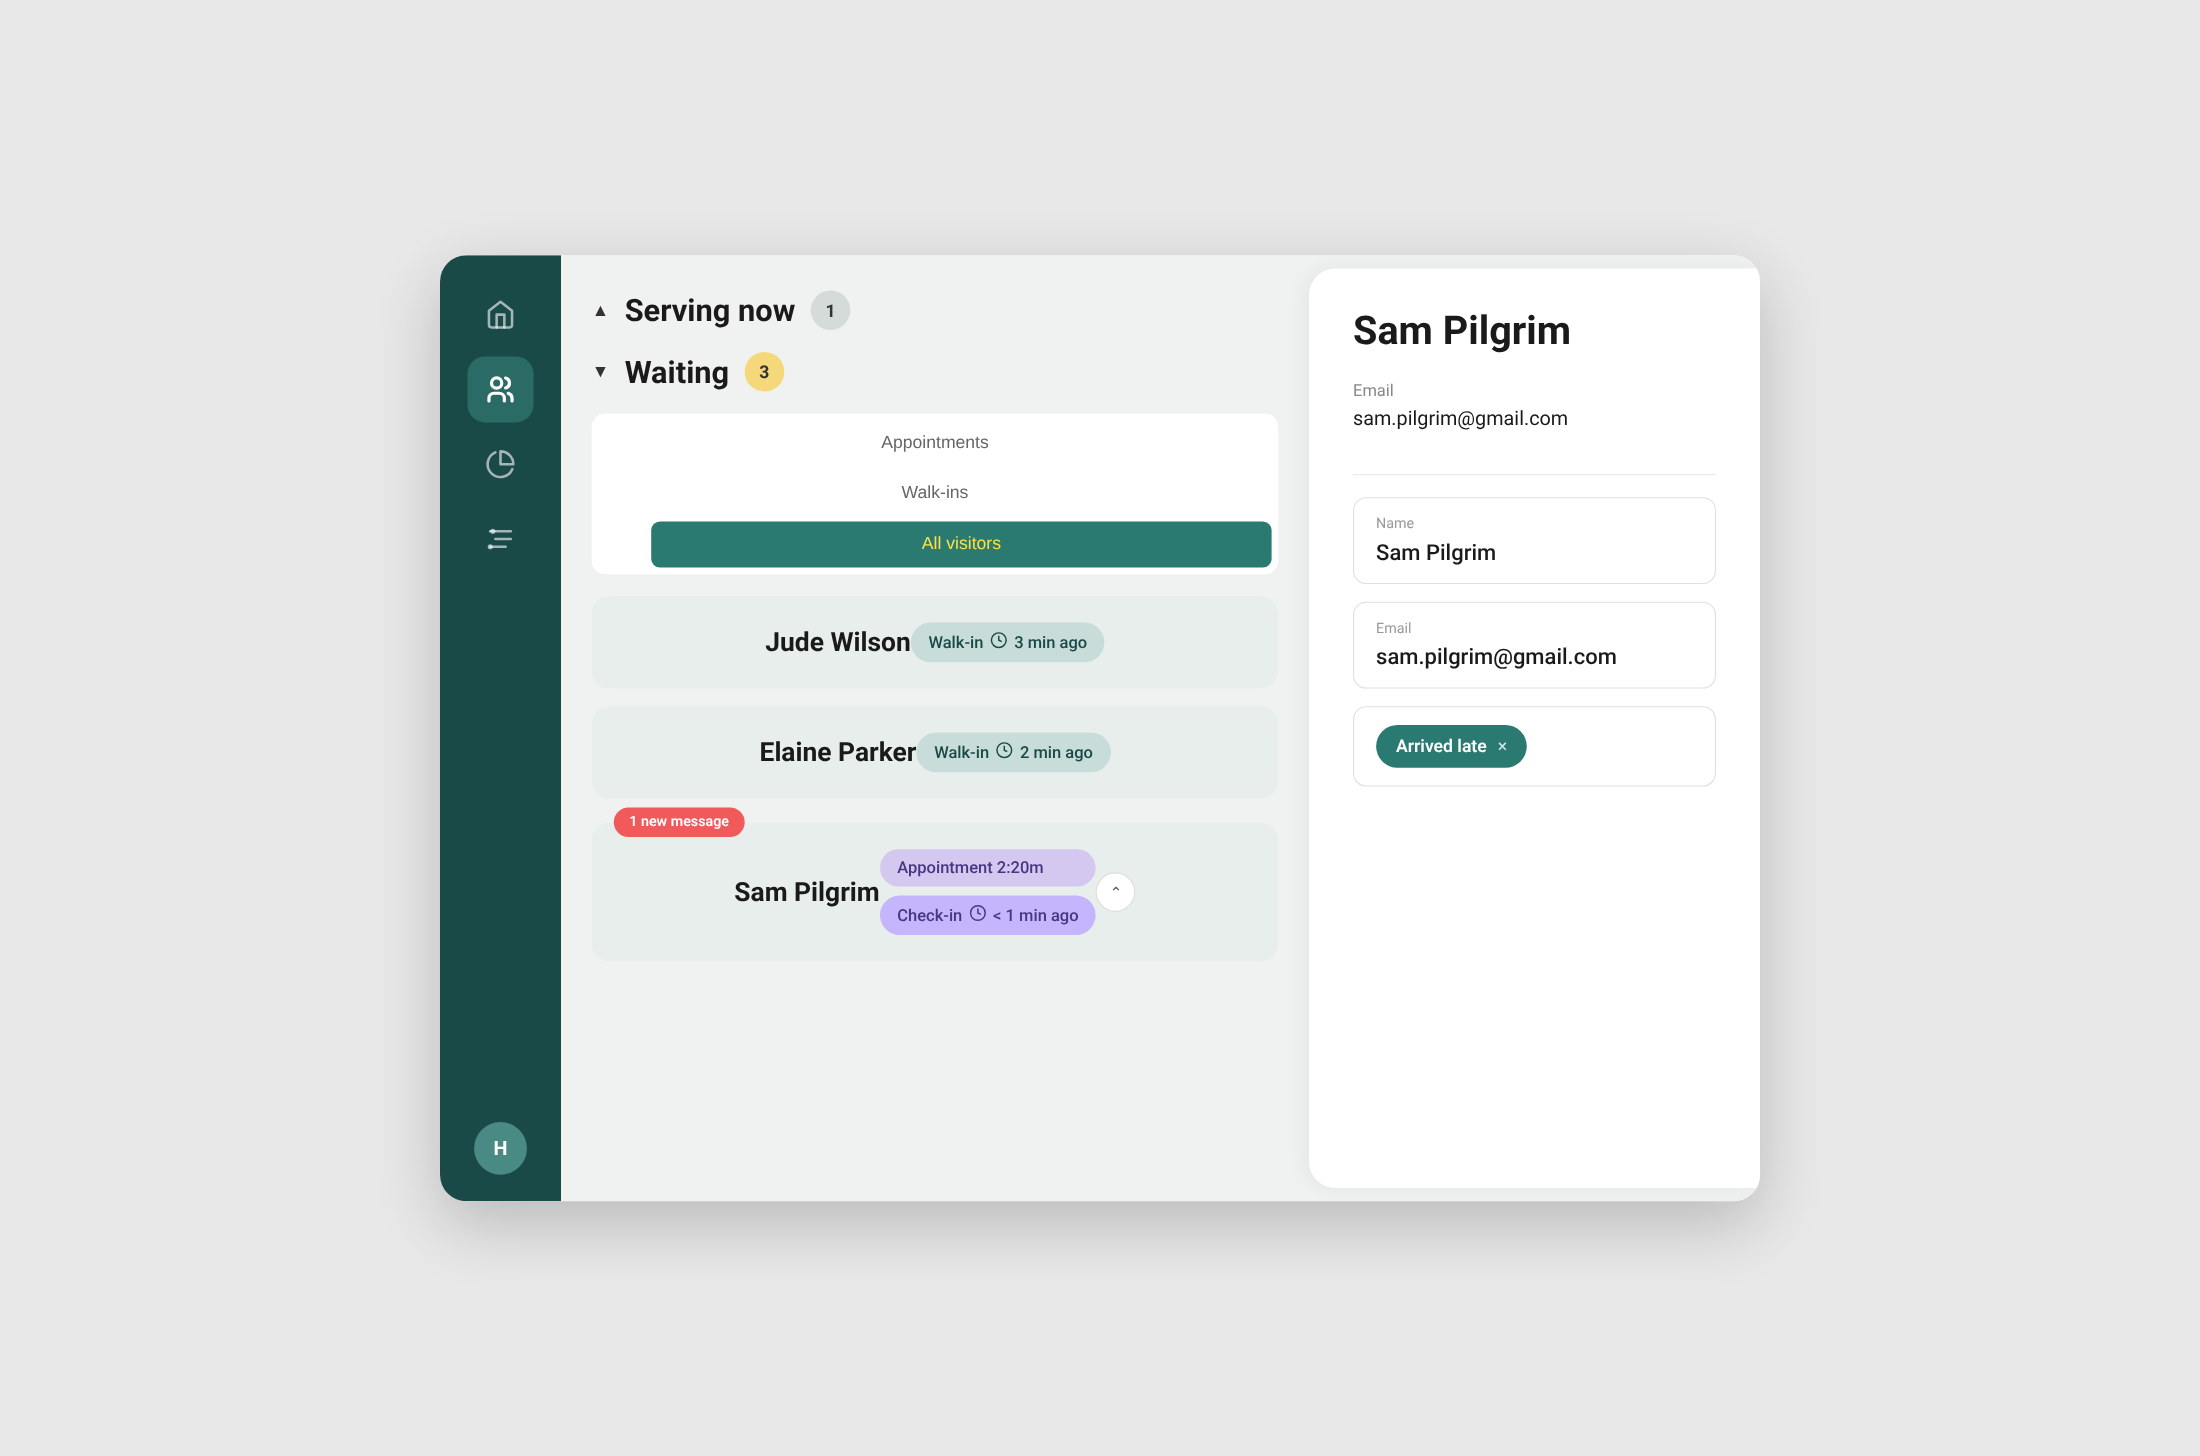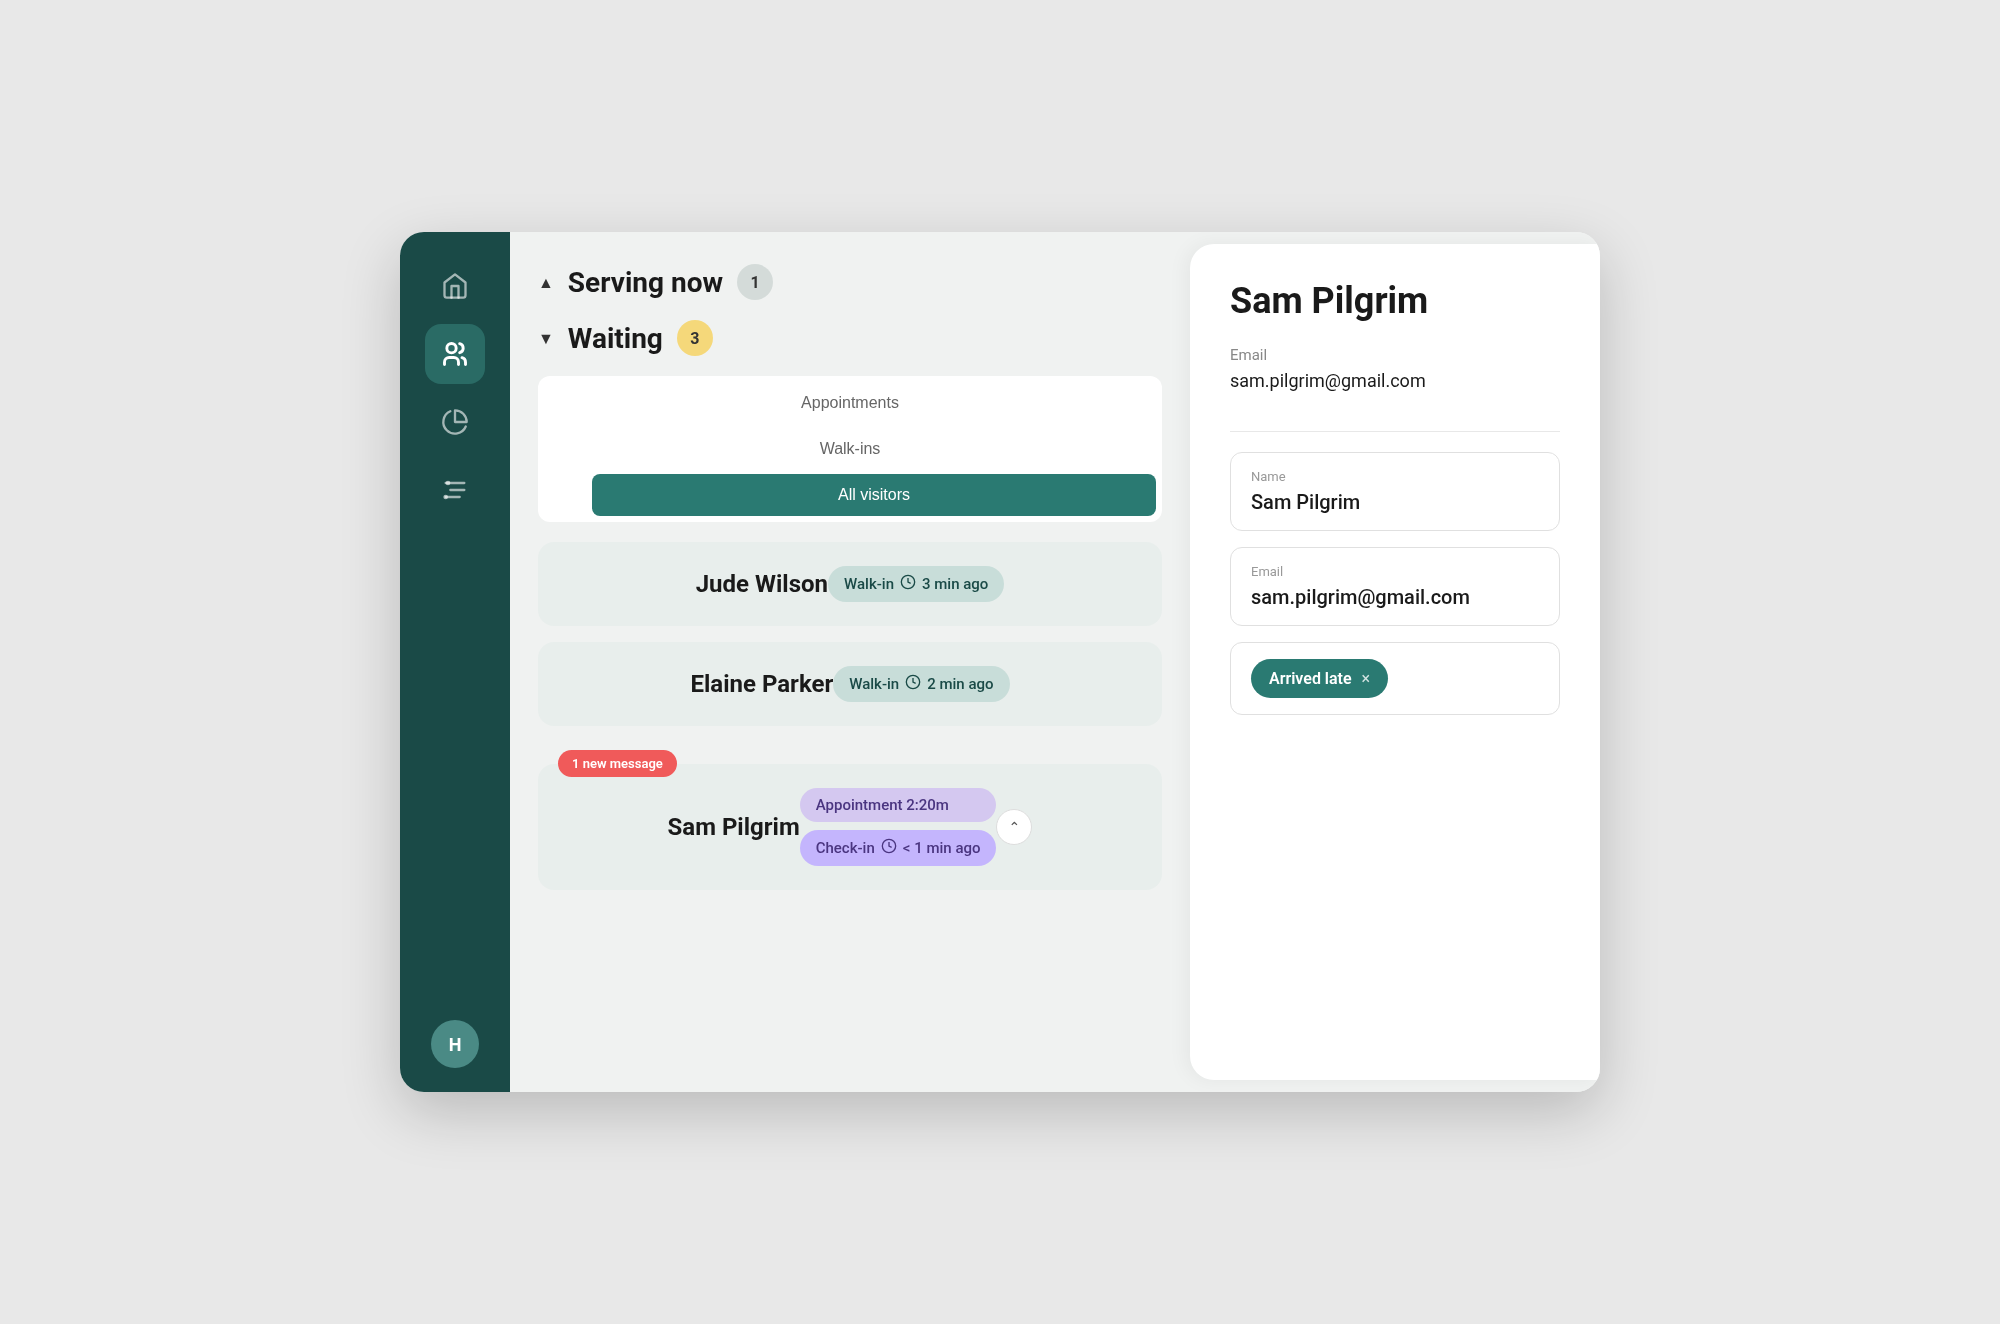--- a/index.html
+++ b/index.html
@@ -149,21 +149,21 @@
       font-size: 16px;
       font-weight: 500;
       cursor: pointer;
       color: #666;
       border: none;
       background: transparent;
     }
 
     .filter-tab.active {
       background: #2a7a72;
-      color: #ffffff;
+      color: #fde047;
       margin-left: 48px;
     }
 
     
     .visitor-card {
       background: #e8eeec;
       border-radius: 16px;
       padding: 24px 28px;
       margin-bottom: 16px;
       display: flex;
@@ -438,21 +438,21 @@
                 <svg width="16" height="16" viewBox="0 0 24 24" fill="none" stroke="currentColor" stroke-width="2">
                     <circle cx="12" cy="12" r="10"></circle>
                     <polyline points="12,6 12,12 16,14"></polyline>
                   </svg>
               </span>
               <span>2 min ago</span>
             </span>
           </div>
         </div>
 
-        <div class="visitor-card" style="margin-top: 38px;">
+        <div class="visitor-card" style="margin-top: 22px;">
           <span class="new-message-badge">1 new message</span>
           <span class="visitor-name">Sam Pilgrim</span>
           <div style="display: flex; align-items: center; ">
             <div class="visitor-meta-stack">
               <span class="tag tag-appointment">Appointment 2:20m</span>
               <span class="tag tag-checkin">
                 <span>Check-in</span>
                 <span>
                   <svg width="16" height="16" viewBox="0 0 24 24" fill="none" stroke="currentColor" stroke-width="2">
                       <circle cx="12" cy="12" r="10"></circle>

